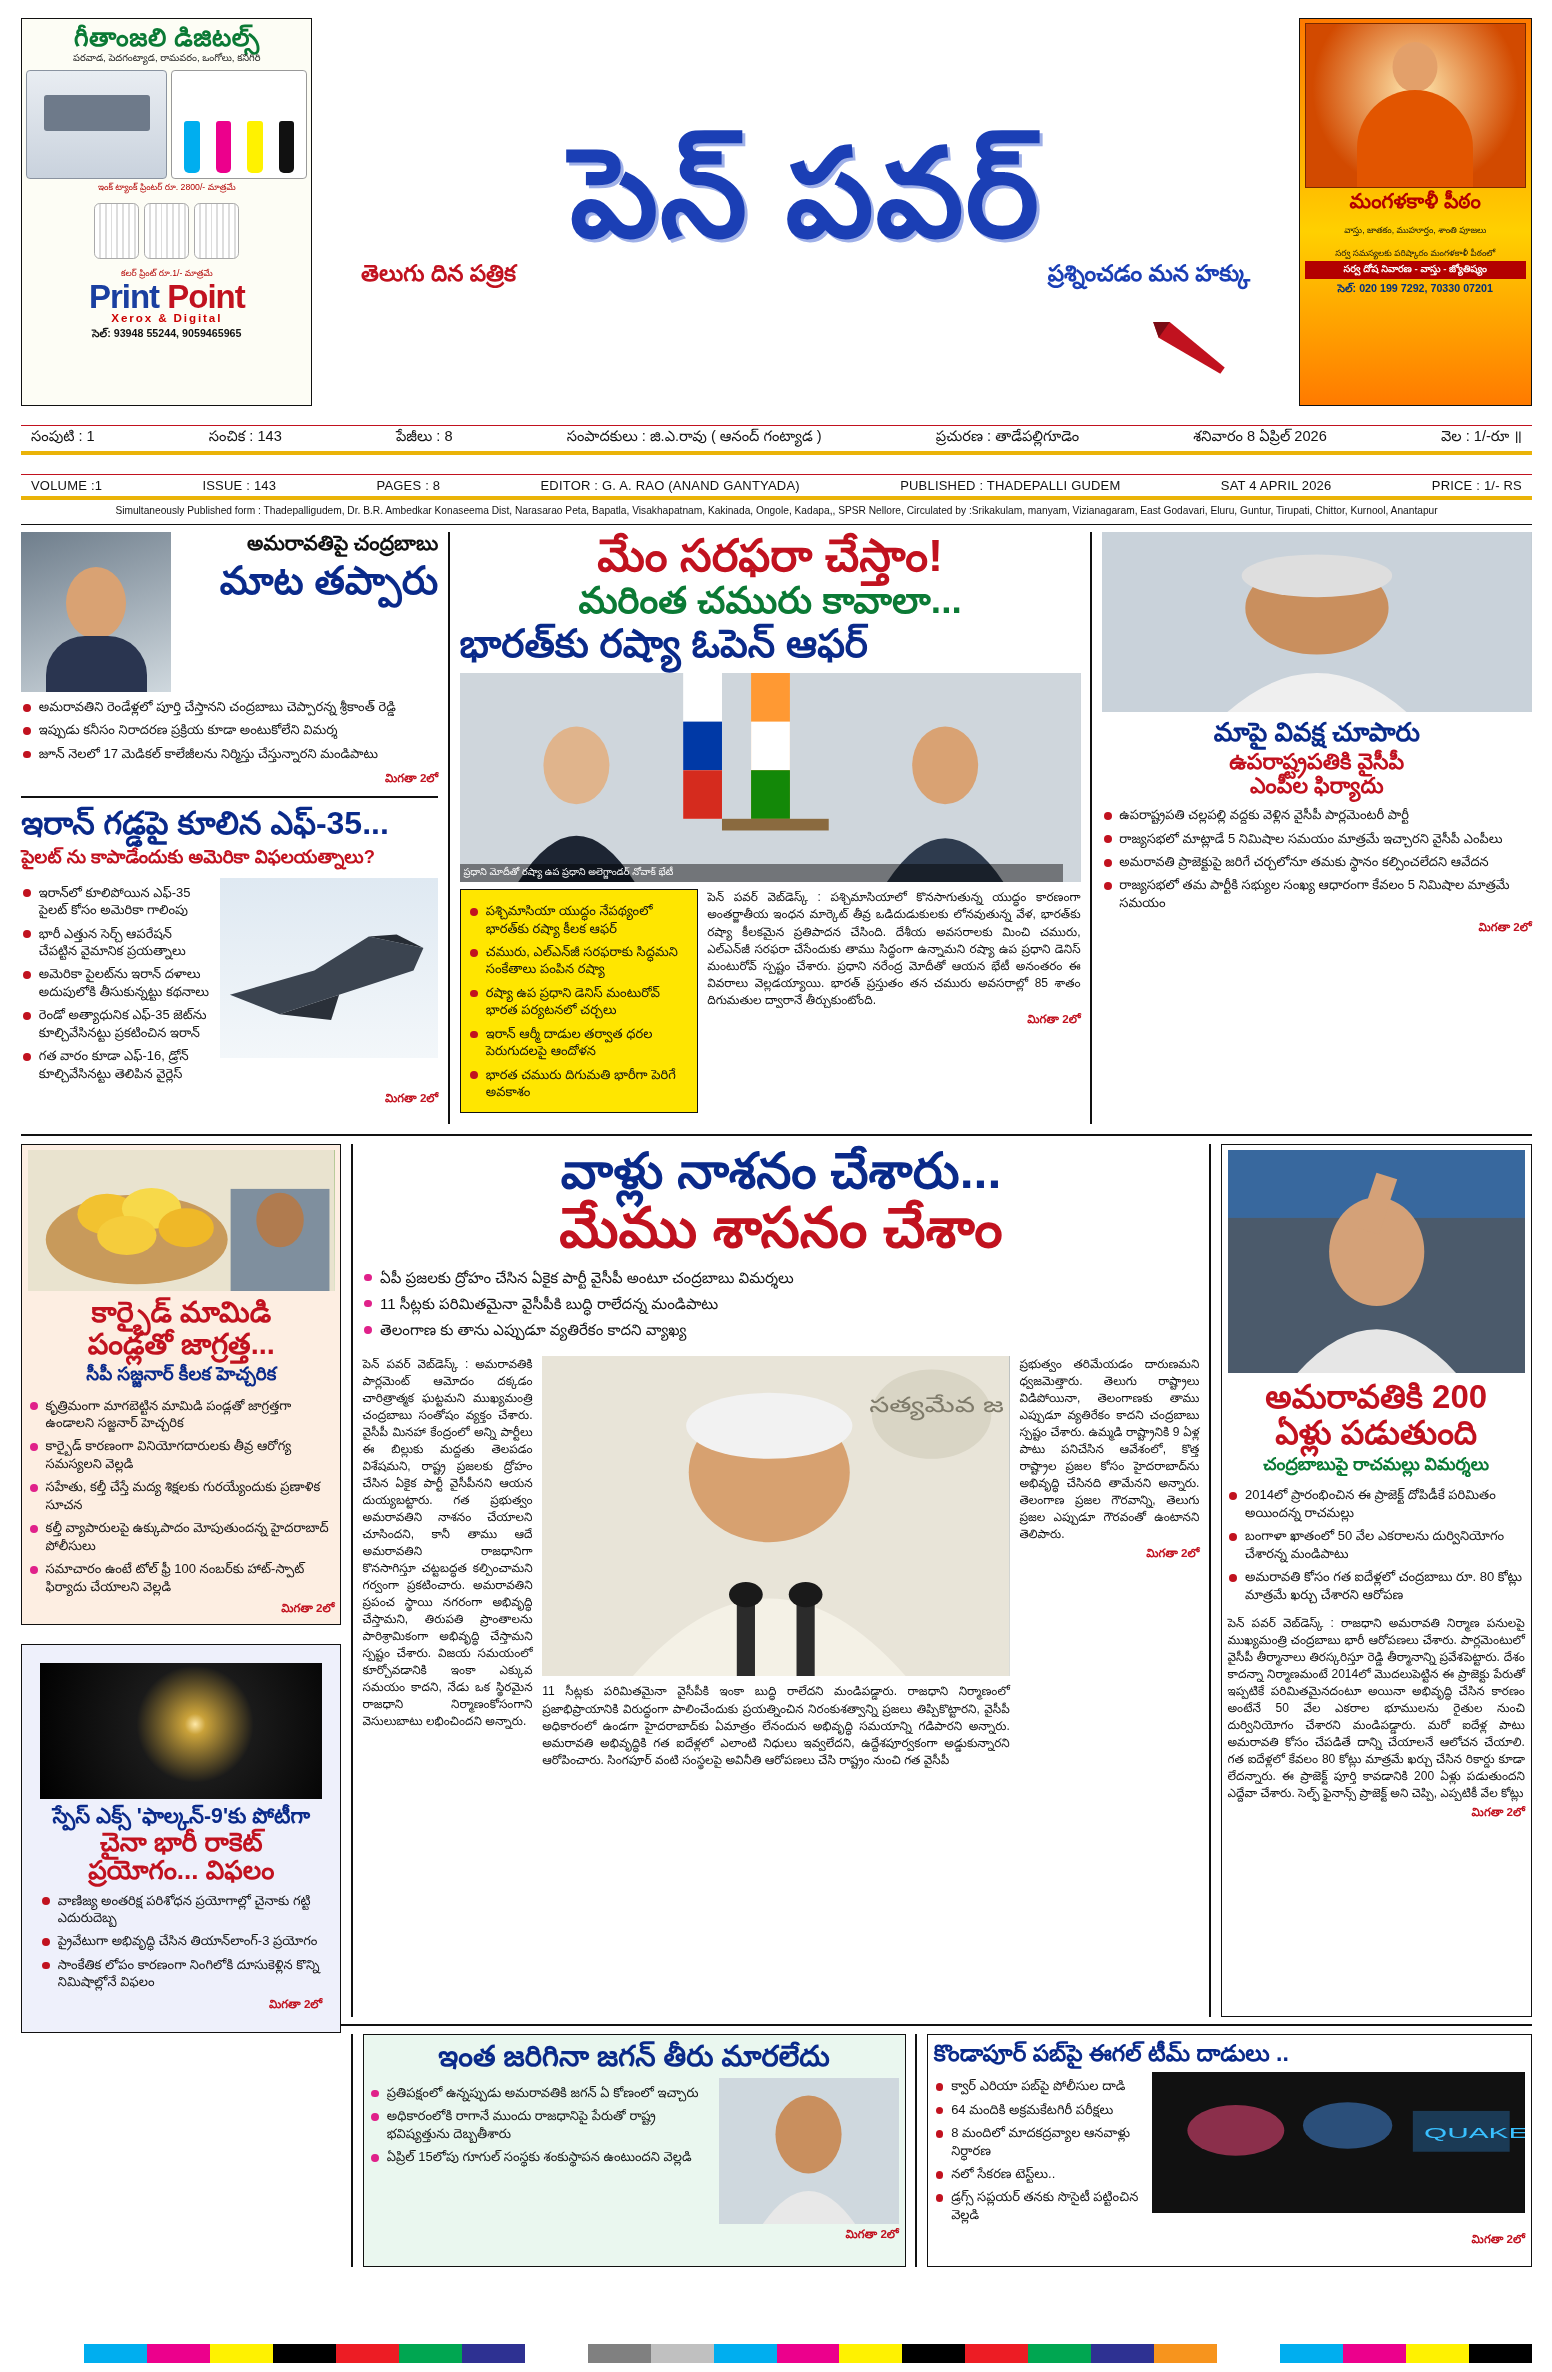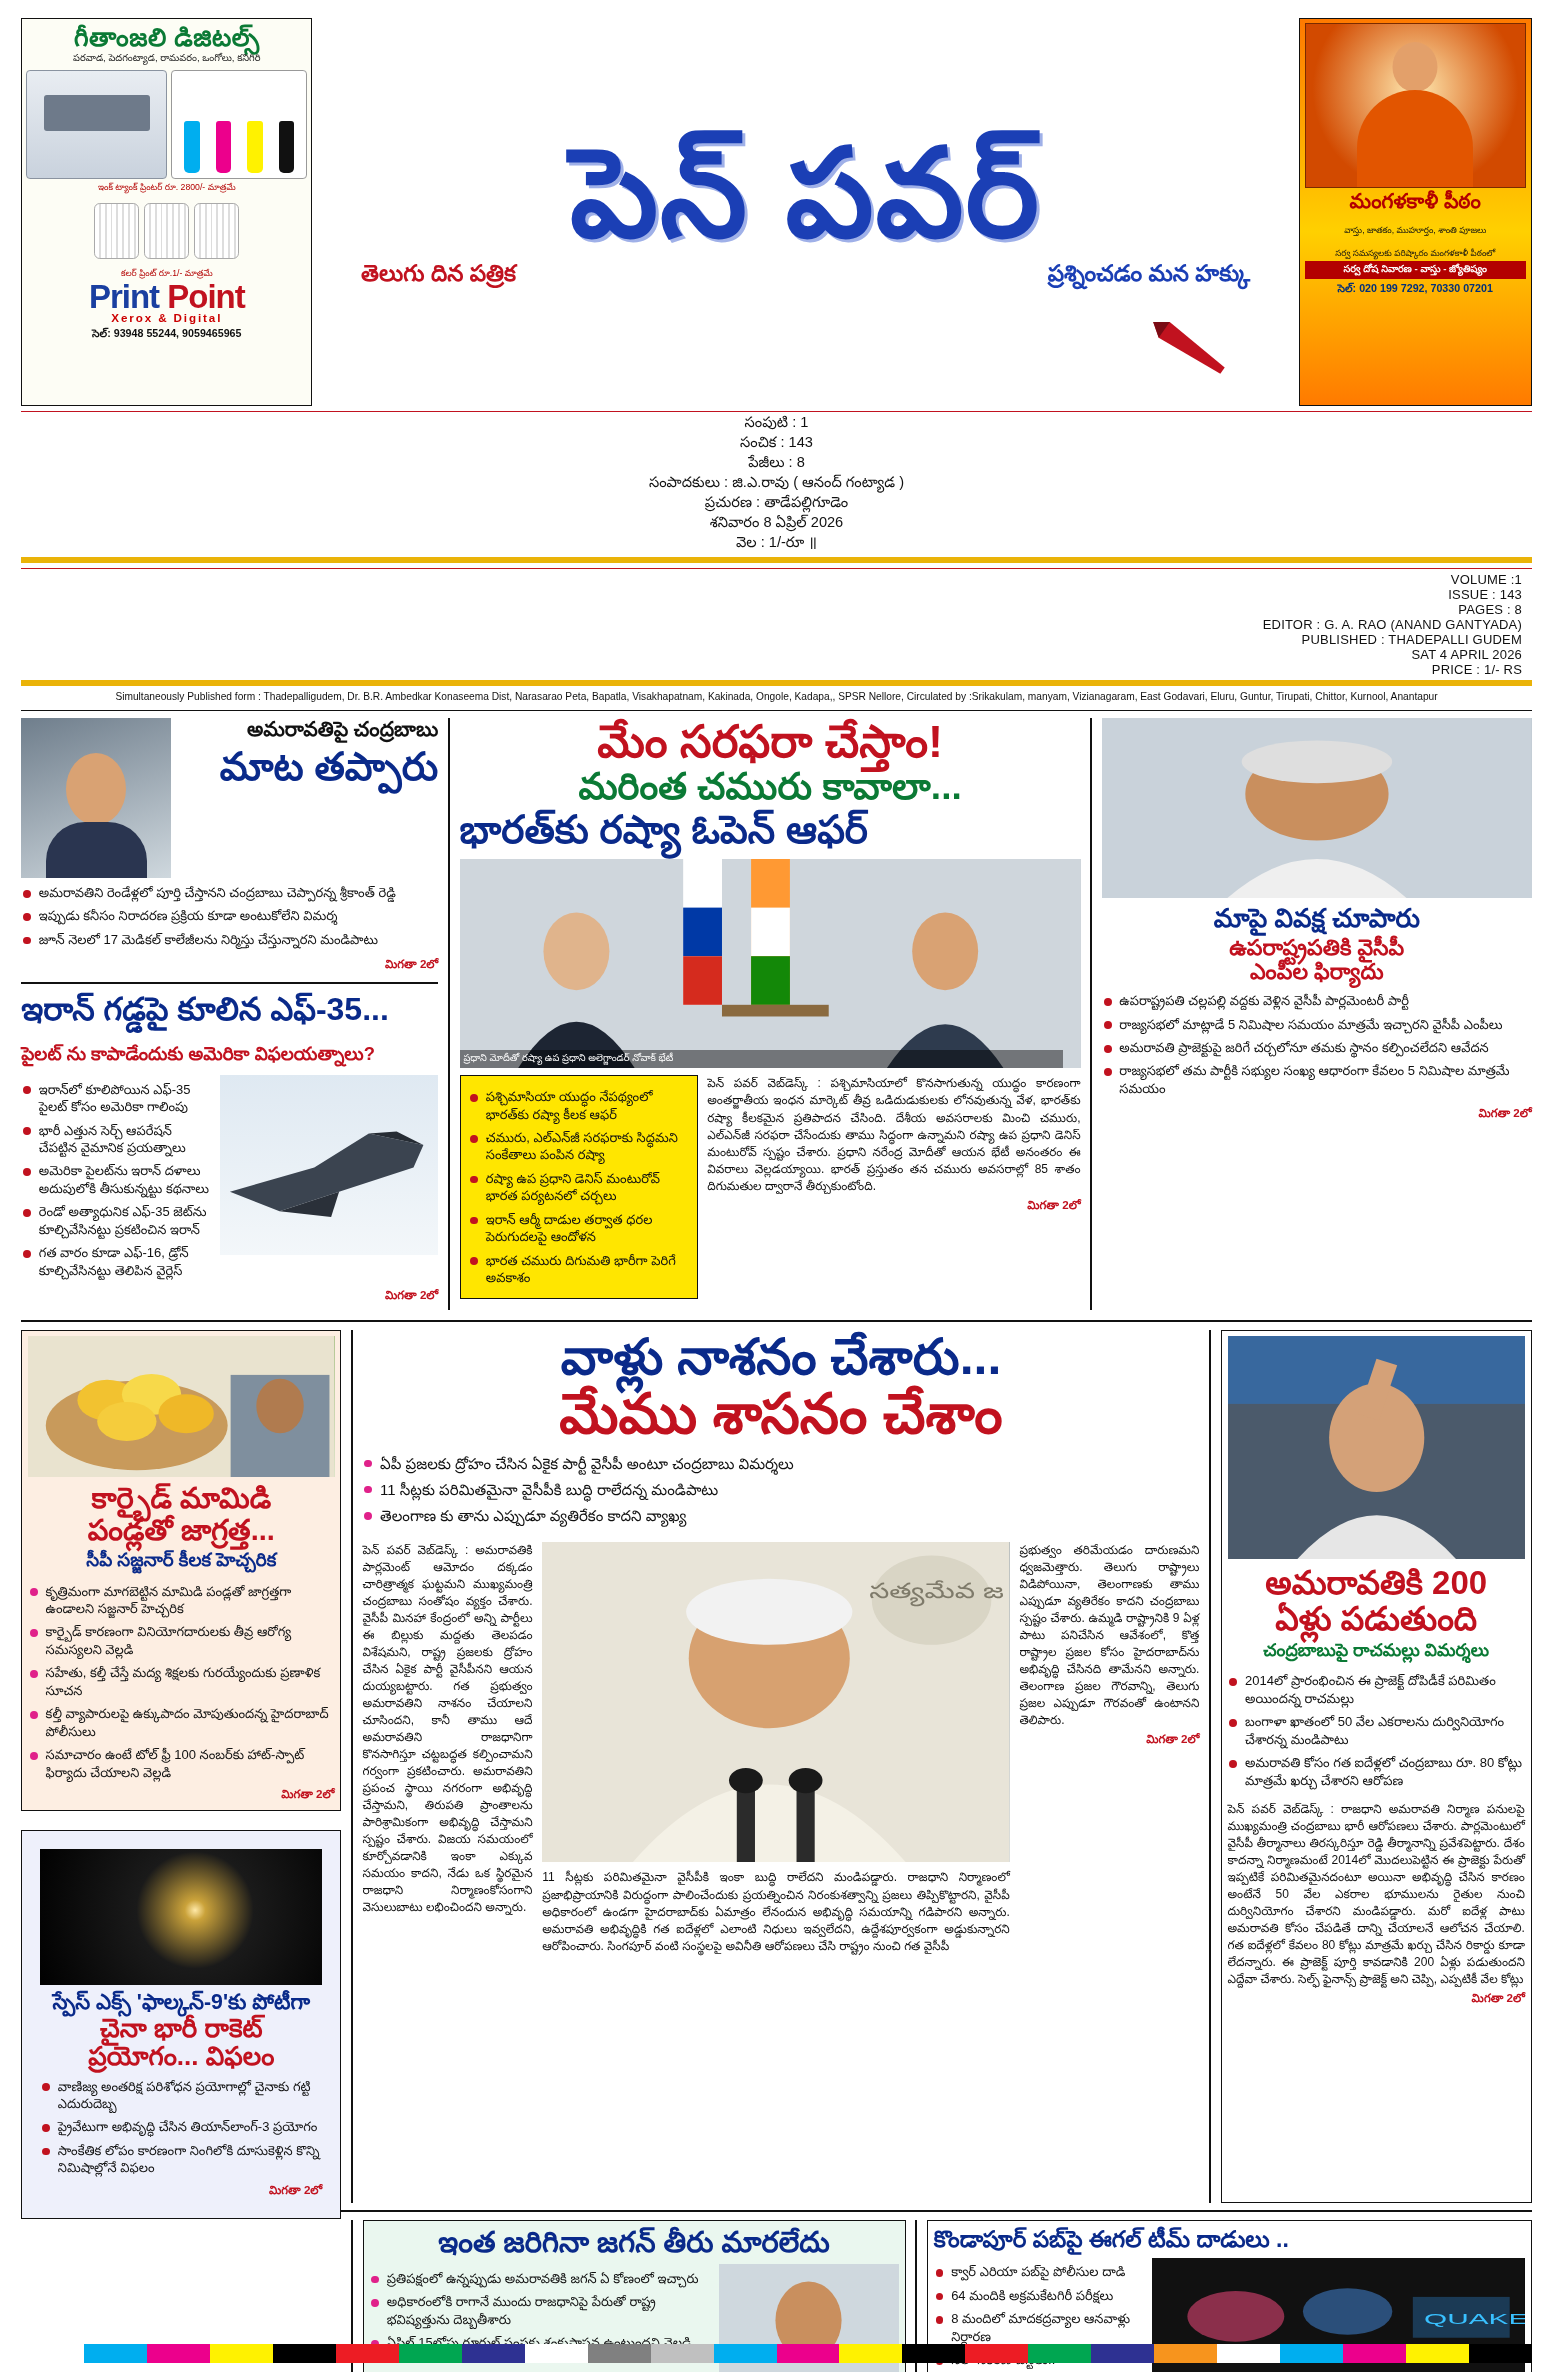--- a/index.html
+++ b/index.html
@@ -55,23 +55,23 @@
   .guru { width:100%; height:165px; background:radial-gradient(circle at 50% 40%, #ffe9b0, #d24a00 70%); border:1px solid #7a2b00; position:relative; overflow:hidden;}
   .guru .head { position:absolute; left:50%; top:17.5px; transform:translateX(-50%); width:45px;height:50px;border-radius:50%;background:#e3a06a;}
   .guru .body { position:absolute; left:50%; bottom:0; transform:translateX(-50%); width:116px;height:97px;background:#e25500;border-radius:58px 58px 0 0;}
   .ad-right .r-title { font-size:20.4px; font-weight:bold; color:#b30000; text-align:center; margin-top:2.9px; line-height:1.05;}
   .ad-right .r-text { font-size:8.7px; color:#111; text-align:center; line-height:1.25; margin-top:12px;}
   .ad-right .r-strip { font-size:9.7px; font-weight:bold; color:#fff; background:#b30000; width:100%; text-align:center; padding:1.9px 0; margin-top:2.9px;}
   .ad-right .r-phone { font-size:10.7px; font-weight:bold; color:#00307a; text-align:center; margin-top:2.9px;}
 
   
   .infobar {
-    border-top:1.9px solid #c1121f; border-bottom:6px solid #eab308;
+    border-top:1.9px solid #c1121f; border-bottom:4px solid #eab308;
     display:flex; align-items:center; justify-content:space-between;
-    padding:2.9px 9.7px; font-size:14.6px; color:#111; margin-top:5px;flex-direction:column;
+    padding:2.9px 9.7px; font-size:14.6px; color:#111; margin-top:19px;
   }
   .infobar.en { border-top:1px solid #c1121f; font-size:13px; letter-spacing:0.2px;align-items:flex-end;}
   .infoline {
     font-size:10.2px; text-align:center; padding:3.9px 5.8px 5.8px; line-height:1.35;
     border-bottom:1.9px solid #111;
   }
 
   
   .hl-red { color:#c1121f; }
   .hl-blue { color:#0a2a8a; }
@@ -213,21 +213,21 @@
       </div>
       <ul class="bullets">
         <li>అమరావతిని రెండేళ్లలో పూర్తి చేస్తానని చంద్రబాబు చెప్పారన్న శ్రీకాంత్ రెడ్డి</li>
         <li>ఇప్పుడు కనీసం నిరాదరణ ప్రక్రియ కూడా అంటుకోలేని విమర్శ</li>
         <li>జూన్ నెలలో 17 మెడికల్ కాలేజీలను నిర్మిస్తు చేస్తున్నారని మండిపాటు</li>
       </ul>
       <div class="more"><span>మిగతా 2లో</span></div>
       <div class="hr"></div>
 
       <h2 class="head-te hl-blue" style="font-size:32px;">ఇరాన్ గడ్డపై కూలిన ఎఫ్-35...</h2>
-      <div style="font-size:18.4px;font-weight:bold;color:#c1121f;margin-top:17px;">పైలట్ ను కాపాడేందుకు అమెరికా విఫలయత్నాలు?</div>
+      <div style="font-size:18.4px;font-weight:bold;color:#c1121f;margin-top:6px;">పైలట్ ను కాపాడేందుకు అమెరికా విఫలయత్నాలు?</div>
       <div style="display:flex;gap:9.7px;margin-top:5.8px;">
         <ul class="bullets" style="width:189px;">
           <li>ఇరాన్‌లో కూలిపోయిన ఎఫ్-35 పైలట్ కోసం అమెరికా గాలింపు</li>
           <li>భారీ ఎత్తున సెర్చ్ ఆపరేషన్ చేపట్టిన వైమానిక ప్రయత్నాలు</li>
           <li>అమెరికా పైలట్‌ను ఇరాన్ దళాలు అదుపులోకి తీసుకున్నట్టు కథనాలు</li>
           <li>రెండో అత్యాధునిక ఎఫ్-35 జెట్‌ను కూల్చివేసినట్టు ప్రకటించిన ఇరాన్</li>
           <li>గత వారం కూడా ఎఫ్-16, డ్రోన్ కూల్చివేసినట్టు తెలిపిన వైర్లెస్</li>
         </ul>
         <div class="photo sky" style="flex:1;height:180px;">
           <svg width="100%" height="100%" viewBox="0 0 220 185" preserveAspectRatio="none">

